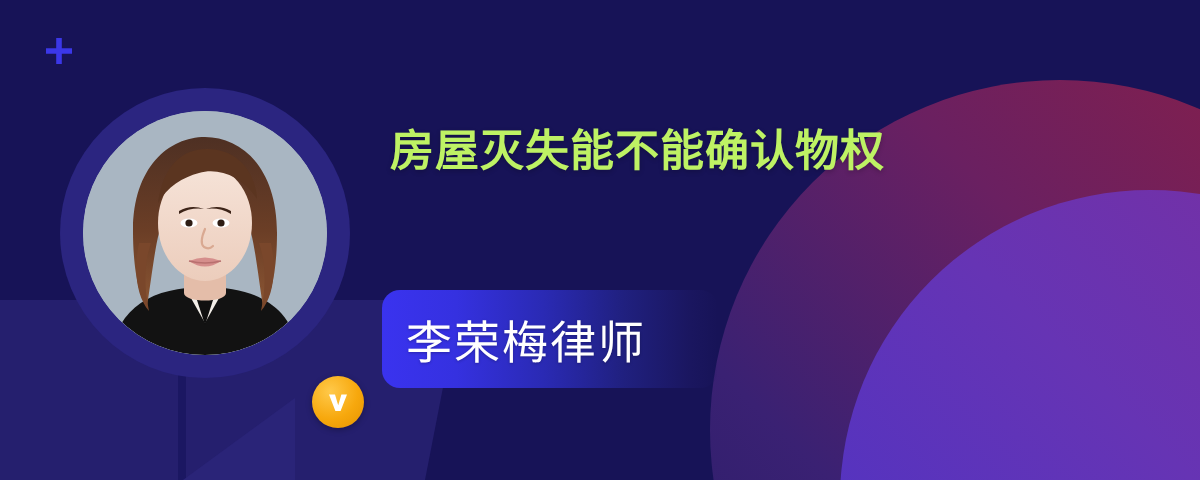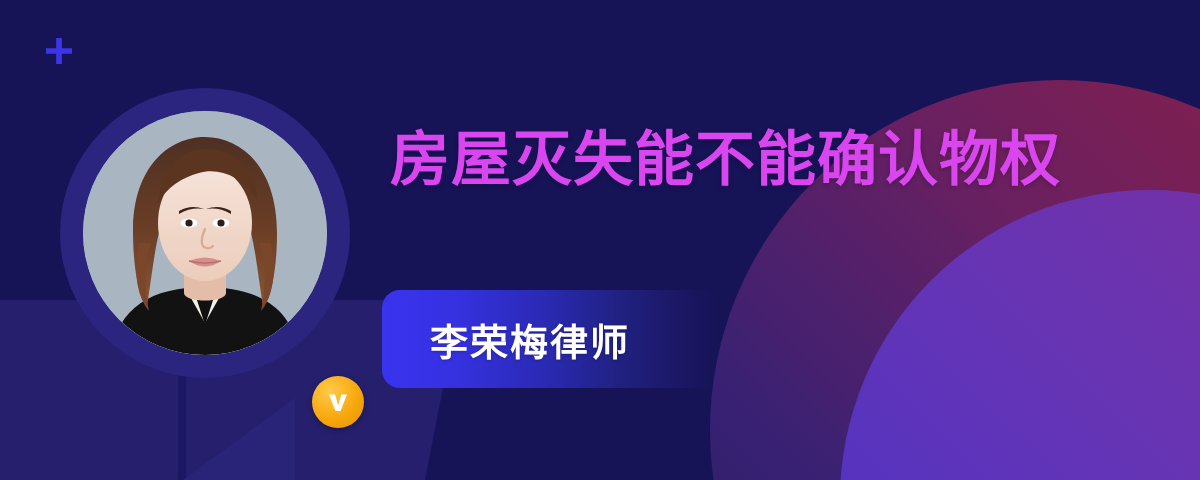--- a/index.html
+++ b/index.html
@@ -136,22 +136,22 @@
     justify-content: center;
     z-index: 5;
   }
   .verified-badge svg { display: block; }
 
   
   .headline {
     position: absolute;
     left: 390px;
     top: 126px;
-    color: #d946ef;
-    font-size: 60px;
+    color: #bef264;
+    font-size: 44px;
     line-height: 1.12;
     font-weight: 700;
     letter-spacing: 1px;
     white-space: nowrap;
     text-shadow: 0 2px 5px rgba(0,0,0,.22);
   }
 
   
   .name-pill {
     position: absolute;
@@ -165,27 +165,26 @@
                 #3531e0 22%,
                 #2a2ab4 48%,
                 #20207f 72%,
                 #1a165f 92%,
                 rgba(23,19,87,0) 100%);
     display: flex;
     align-items: center;
   }
   .name-pill-label {
     color: #ffffff;
-    font-size: 38px;
-    font-weight: 700;
+    font-size: 46px;
+    font-weight: 400;
     letter-spacing: 2px;
     padding-left: 24px;
     white-space: nowrap;
     text-shadow: 0 1px 3px rgba(0,0,0,.25);
-    margin-left: 24px;
   }
 </style>
 </head>
 <body>
 
 <div class="banner">
 
   <div class="deco-layer">
     <div class="deco-slab"></div>
     <div class="deco-stem"></div>

